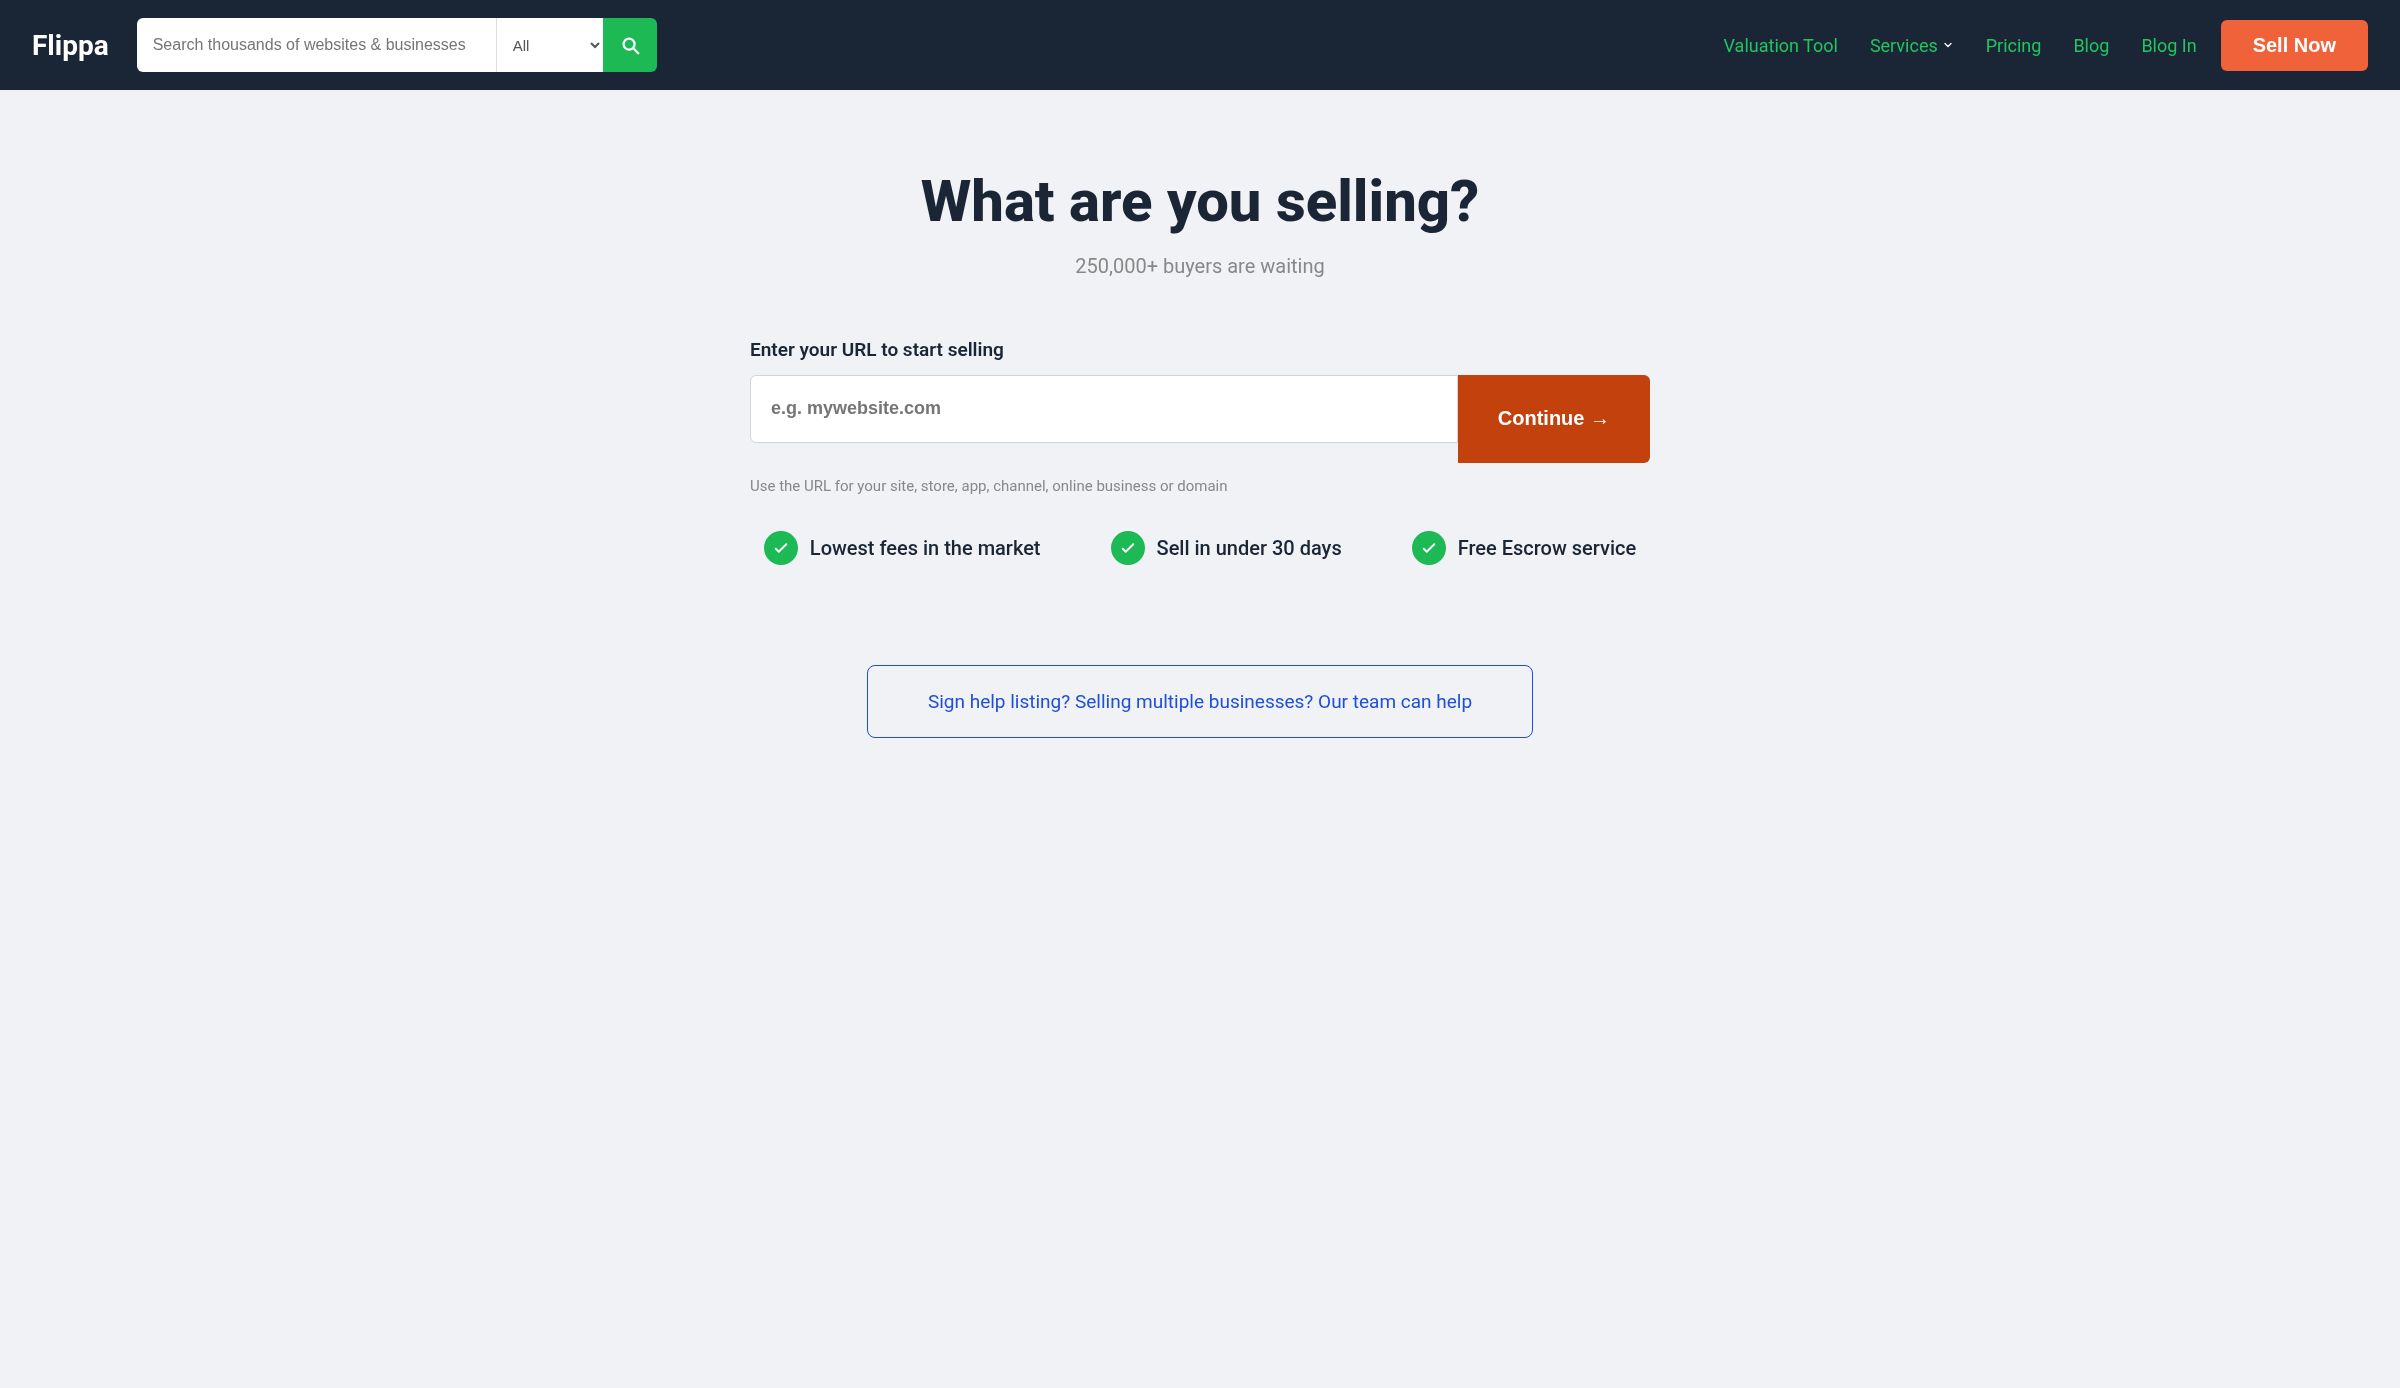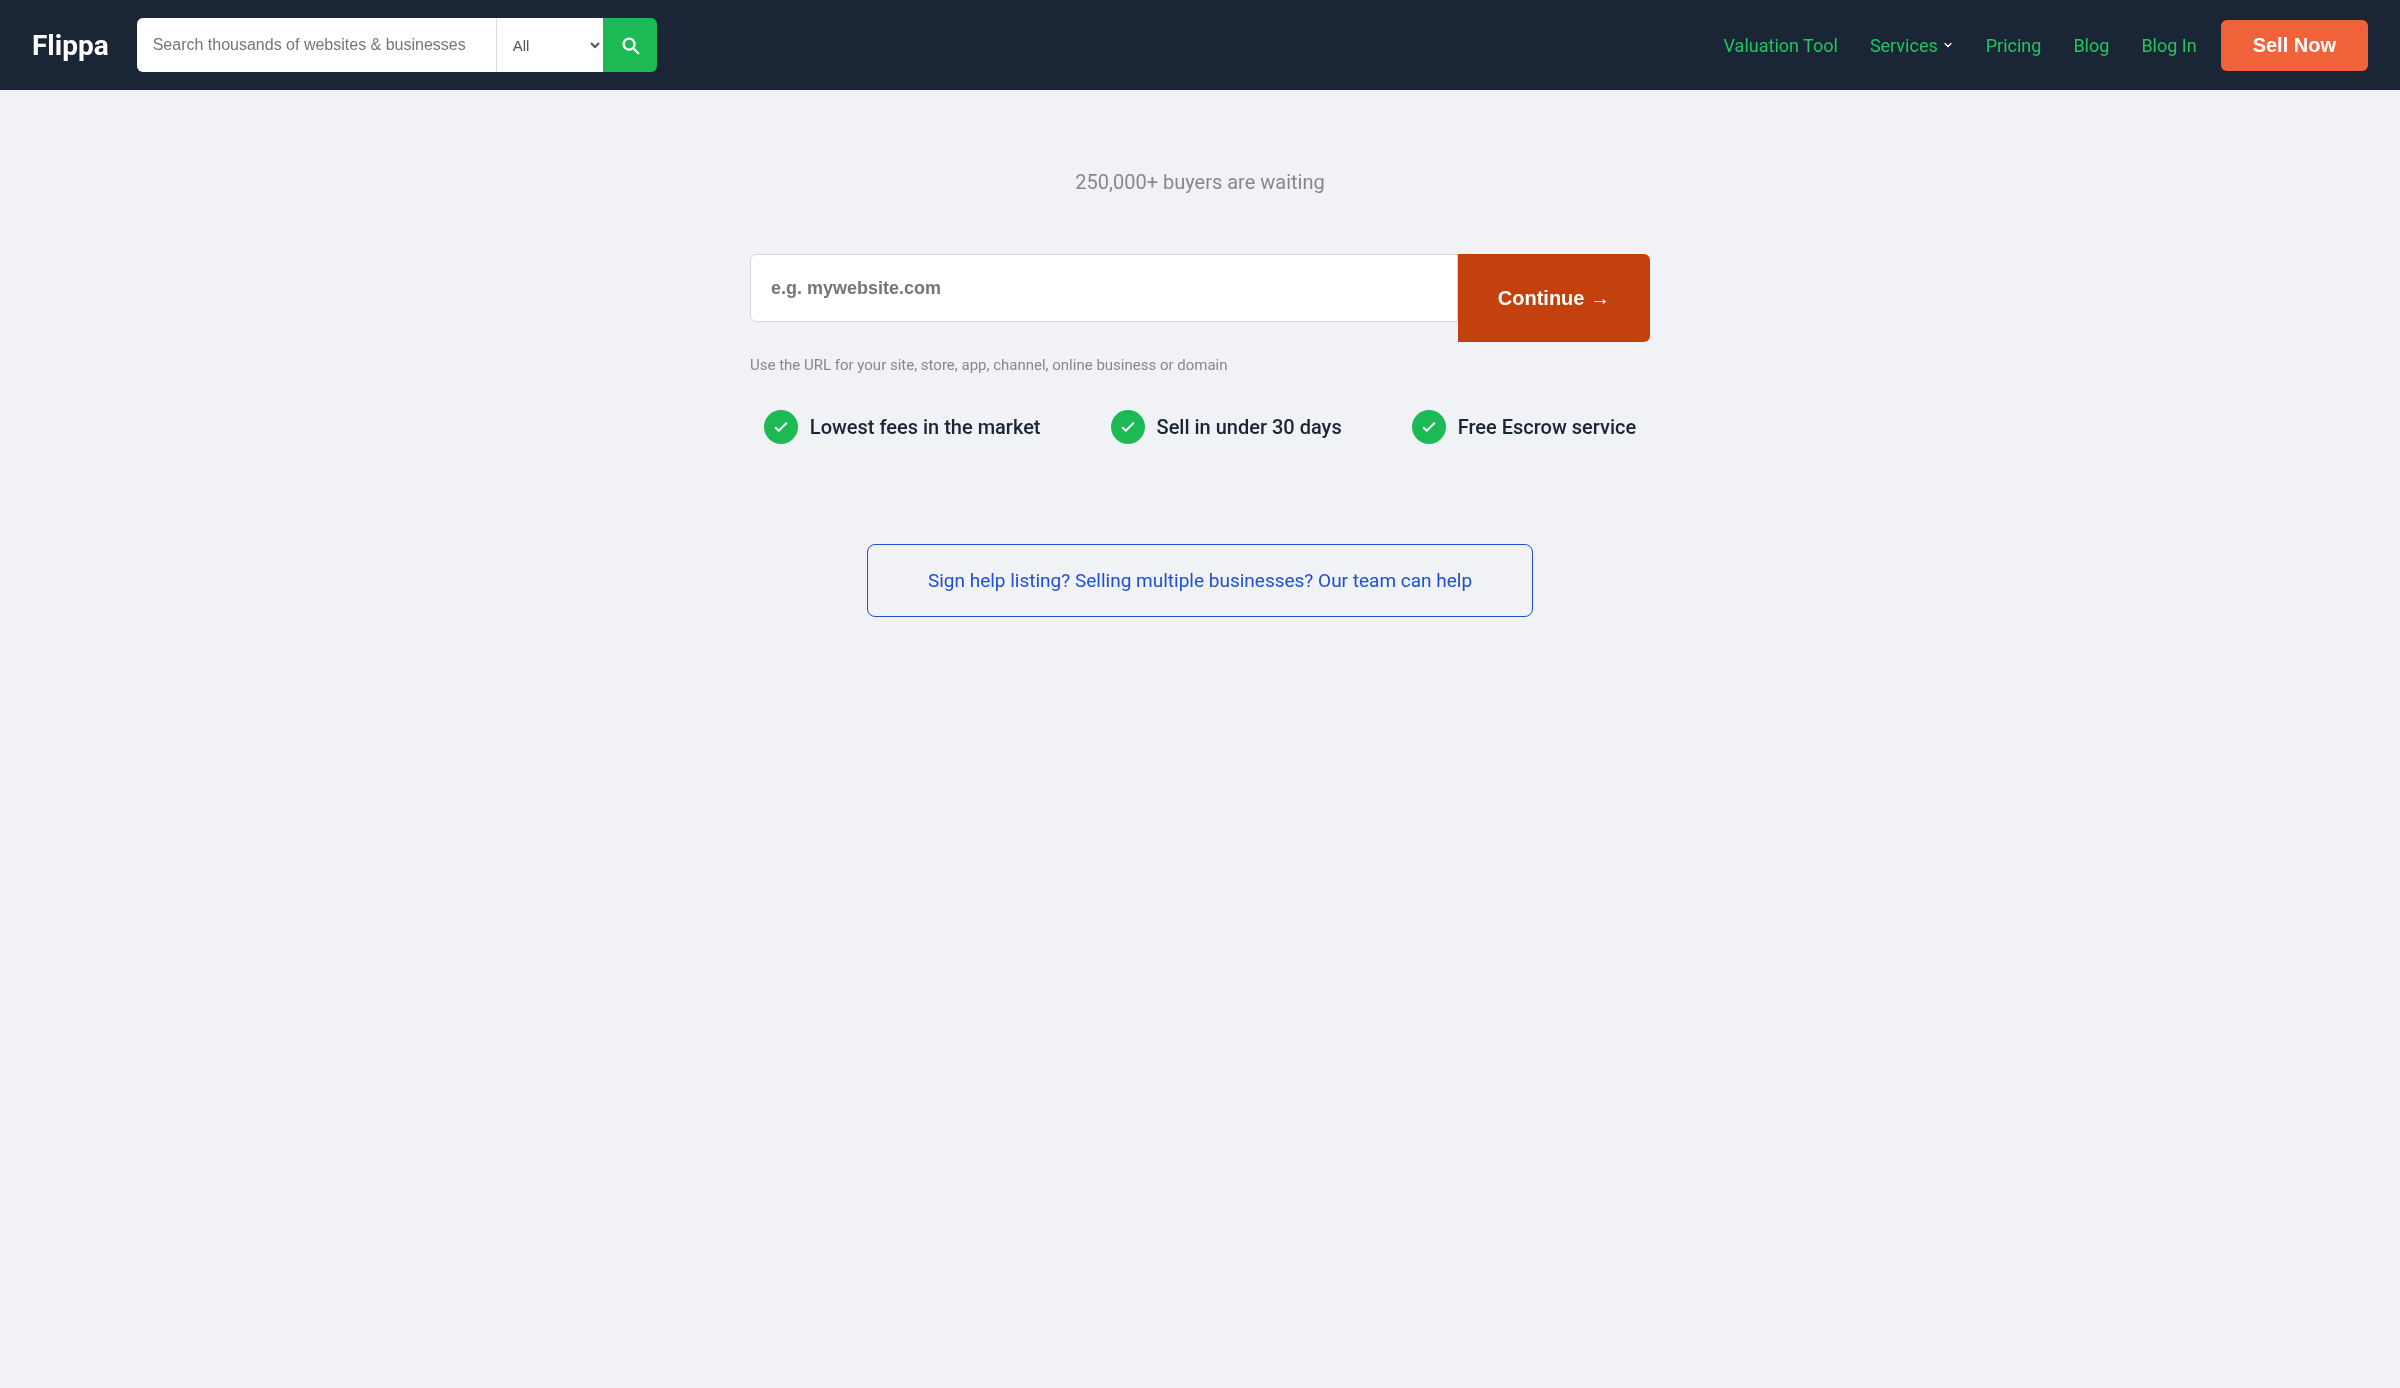--- a/index.html
+++ b/index.html
@@ -299,23 +299,25 @@
     </li>
     <li>
       <a href="#">Blog In</a>
     </li>
   </ul>
 
   <button class="sell-now-btn">Sell Now</button>
 </nav>
 
 <main class="main-content">
+  <h1 class="hero-title">What are you selling?</h1>
   <p class="hero-subtitle">250,000+ buyers are waiting</p>
 
   <div class="url-section">
+    <p class="url-label">Enter your URL to start selling</p>
     <div class="url-input-row">
       <input class="url-input" type="text" placeholder="e.g. mywebsite.com" style="">
       <button class="continue-btn">Continue →</button>
     </div>
     <p class="url-hint">Use the URL for your site, store, app, channel, online business or domain</p>
   </div>
 
   <div class="features">
     <div class="feature-item">
       <div class="check-circle">

